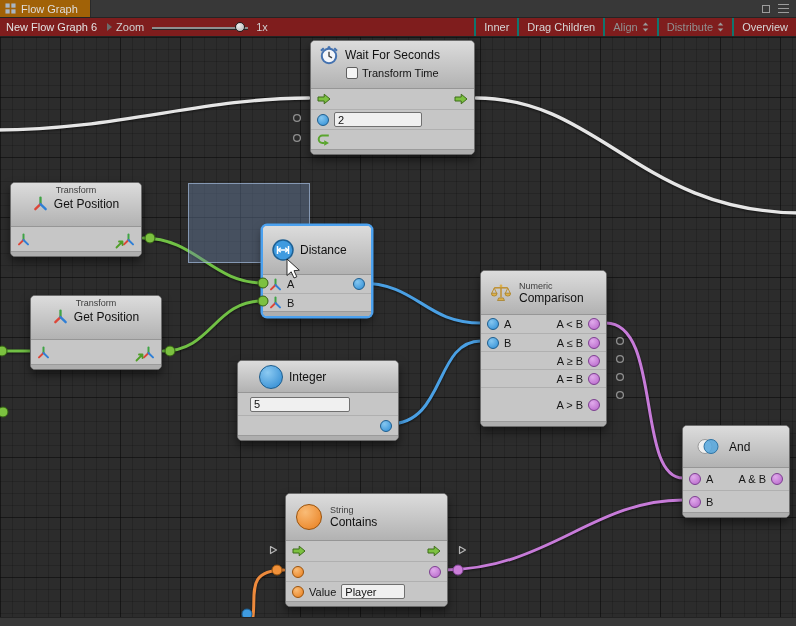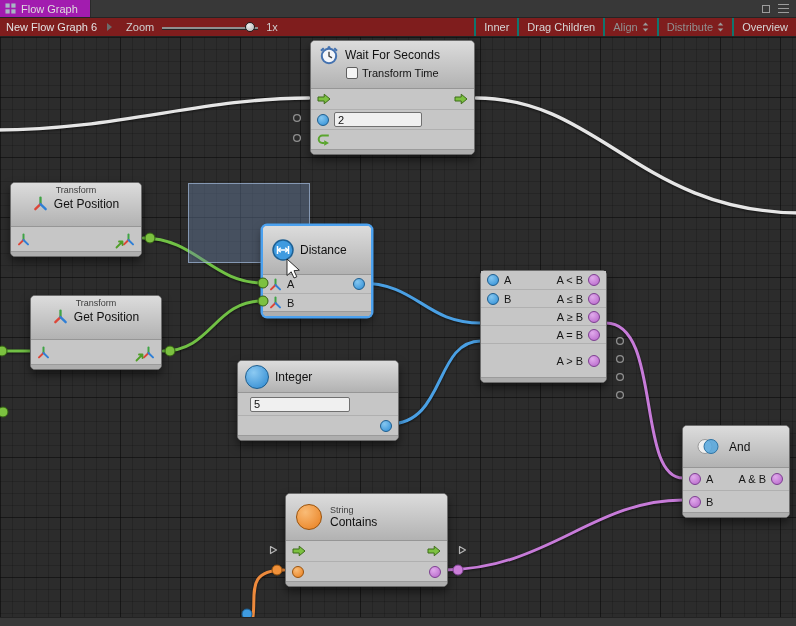--- a/index.html
+++ b/index.html
@@ -1,32 +1,32 @@
 <!DOCTYPE html>
 <html><head>
 <meta charset="utf-8">
 <style>
 *{margin:0;padding:0;box-sizing:border-box}
 html,body{width:796px;height:626px;overflow:hidden;background:#383838;font-family:"Liberation Sans",sans-serif}
 .app{position:relative;width:796px;height:626px;user-select:none}
 
 
 .titlebar{position:absolute;top:0;left:0;right:0;height:18px;background:#383838;border-bottom:1px solid #242424;display:flex;align-items:stretch;font-size:11px;color:#dedede}
-.tab{display:flex;align-items:center;gap:5px;padding:0 12px 0 5px;background:#a21caf;border-right:1px solid #2a2a2a}
+.tab{display:flex;align-items:center;gap:5px;padding:0 12px 0 5px;background:#a16207;border-right:1px solid #2a2a2a}
 .tb-spacer{flex:1}
 .titlebar-icons{display:flex;align-items:center;gap:8px;padding-right:7px}
 .sq-icon{width:8px;height:8px;border:1px solid #9c9c9c}
 .menu-icon{width:11px;height:9px;border-top:1.5px solid #9c9c9c;border-bottom:1.5px solid #9c9c9c;position:relative}
 .menu-icon::after{content:"";position:absolute;left:0;right:0;top:2.5px;height:1.5px;background:#9c9c9c}
 
 
 .toolbar{position:absolute;top:18px;left:0;right:0;height:19px;background:#7f1d1d;border-bottom:1px solid #232323;display:flex;align-items:center;font-size:11px;color:#d2d2d2}
 .crumb{padding:0 6px;color:#e2e2e2}
 .crumb-sep{width:0;height:0;border-left:5px solid #6b6b6b;border-top:4px solid transparent;border-bottom:4px solid transparent;margin:0 4px}
-.zoom-label{margin-left:10px;color:#cfcfcf}
+.zoom-label{color:#cfcfcf}
 .slider{position:relative;width:96px;height:100%;margin:0 8px}
 .slider::before{content:"";position:absolute;left:0;right:0;top:9px;height:2px;background:#8f8f8f;border-bottom:1px solid #262626}
 .slider-knob{position:absolute;right:3px;top:4px;width:10px;height:10px;border-radius:50%;background:radial-gradient(circle at 35% 30%,#ececec,#b0b0b0);border:1px solid #1e1e1e}
 .zoom-val{color:#cfcfcf}
 .tb-right{margin-left:auto;display:flex;height:100%;align-items:stretch}
 .tb-btn{display:flex;align-items:center;gap:4px;background:none;border:none;border-left:2px solid #0f766e;color:#d6d6d6;font:11px "Liberation Sans",sans-serif;padding:0 8px;cursor:default}
 .tb-btn.dim{color:#909090}
 
 
 .canvas{position:absolute;top:37px;left:0;width:796px;height:580px;overflow:hidden;background-color:#2c2c2c;
@@ -270,36 +270,56 @@
           <svg class="mini" width="10" height="10" viewBox="0 0 10 10">
               <path d="M1.5 8.5 L7.5 2.5 M7.5 2.5 H4 M7.5 2.5 V6" fill="none" stroke="#4f9e27" stroke-width="1.8" stroke-linecap="round"></path>
             </svg>
         </span>
       </div>
       <div class="ftr"></div>
     </div>
 
     <div class="node" style="left:237px;top:323px;width:162px">
       <div class="hdr" style="height:32px">
-        <div class="hrow" style="height:100%;padding:0 7px">
+        <div class="hrow" style="height:100%;padding:0 21px">
           <span class="bigport blue-big"></span>
           <span class="ntitle">Integer</span>
         </div>
       </div>
       <div class="row" style="height:22px">
         <input class="field" style="width: 100px; margin-left: 6px;" readonly="" value="5">
       </div>
       <div class="row" style="height:20px">
         <span class="sp"></span>
         <span class="port blue"></span>
       </div>
       <div class="ftr"></div>
     </div>
 
     <div class="node" style="left:480px;top:233px;width:127px">
+      <div class="hdr" style="height:44px">
+        <div class="hrow" style="height:100%;padding:0 10px;gap:8px">
+          <span class="nicon">
+            <svg width="20" height="18" viewBox="0 0 20 18">
+                <path d="M10 2.2 V13.2" stroke="#bf9030" stroke-width="1.5"></path>
+                <path d="M3.2 3.8 H16.8" stroke="#bf9030" stroke-width="1.5"></path>
+                <circle cx="10" cy="2" r="1.4" fill="#ddb04a"></circle>
+                <path d="M3.2 4 L0.8 9.2 M3.2 4 L5.6 9.2" stroke="#bf9030" stroke-width="1"></path>
+                <path d="M0.3 9.2 a2.9 2.9 0 0 0 5.8 0 Z" fill="#ddb04a" stroke="#a07a20" stroke-width="0.7"></path>
+                <path d="M16.8 4 L14.4 9.2 M16.8 4 L19.2 9.2" stroke="#bf9030" stroke-width="1"></path>
+                <path d="M13.9 9.2 a2.9 2.9 0 0 0 5.8 0 Z" fill="#ddb04a" stroke="#a07a20" stroke-width="0.7"></path>
+                <path d="M6.5 16.5 h7 l-1.2-2.6 h-4.6 Z" fill="#ddb04a" stroke="#a07a20" stroke-width="0.7"></path>
+              </svg>
+          </span>
+          <span class="tcol">
+            <span class="subtitle2">Numeric</span>
+            <span class="ntitle">Comparison</span>
+          </span>
+        </div>
+      </div>
       <div class="row" style="height:18px">
         <span class="port blue"></span>
         <span class="lbl">A</span>
         <span class="sp"></span>
         <span class="lbl">A &lt; B</span>
         <span class="port purple"></span>
       </div>
       <div class="row" style="height:18px">
         <span class="port blue"></span>
         <span class="lbl">B</span>
@@ -371,20 +391,25 @@
         <span class="flowport">
             <svg width="14" height="12" viewBox="0 0 14 12">
               <path d="M1 4 H7.2 V1.2 L13 6 L7.2 10.8 V8 H1 Z" fill="#7cc140" stroke="#3d6d18" stroke-width="1"></path>
             </svg>
           </span>
       </div>
       <div class="row" style="height:20px">
         <span class="port orange"></span>
         <span class="sp"></span>
         <span class="port purple"></span>
+      </div>
+      <div class="row" style="height:20px">
+        <span class="port orange"></span>
+        <span class="lbl">Value</span>
+        <input class="field" style="width: 64px;" readonly="" value="Player">
       </div>
       <div class="ftr"></div>
     </div>
 
     <div class="node selected" style="left:262px;top:188px;width:110px">
       <div class="hdr" style="height:49px">
         <div class="hrow" style="height:100%;padding:0 9px">
           <span class="nicon">
             <svg width="22" height="22" viewBox="0 0 22 22">
                 <circle cx="11" cy="11" r="10" fill="#3f9be0" stroke="#1d6094" stroke-width="1.5"></circle>

